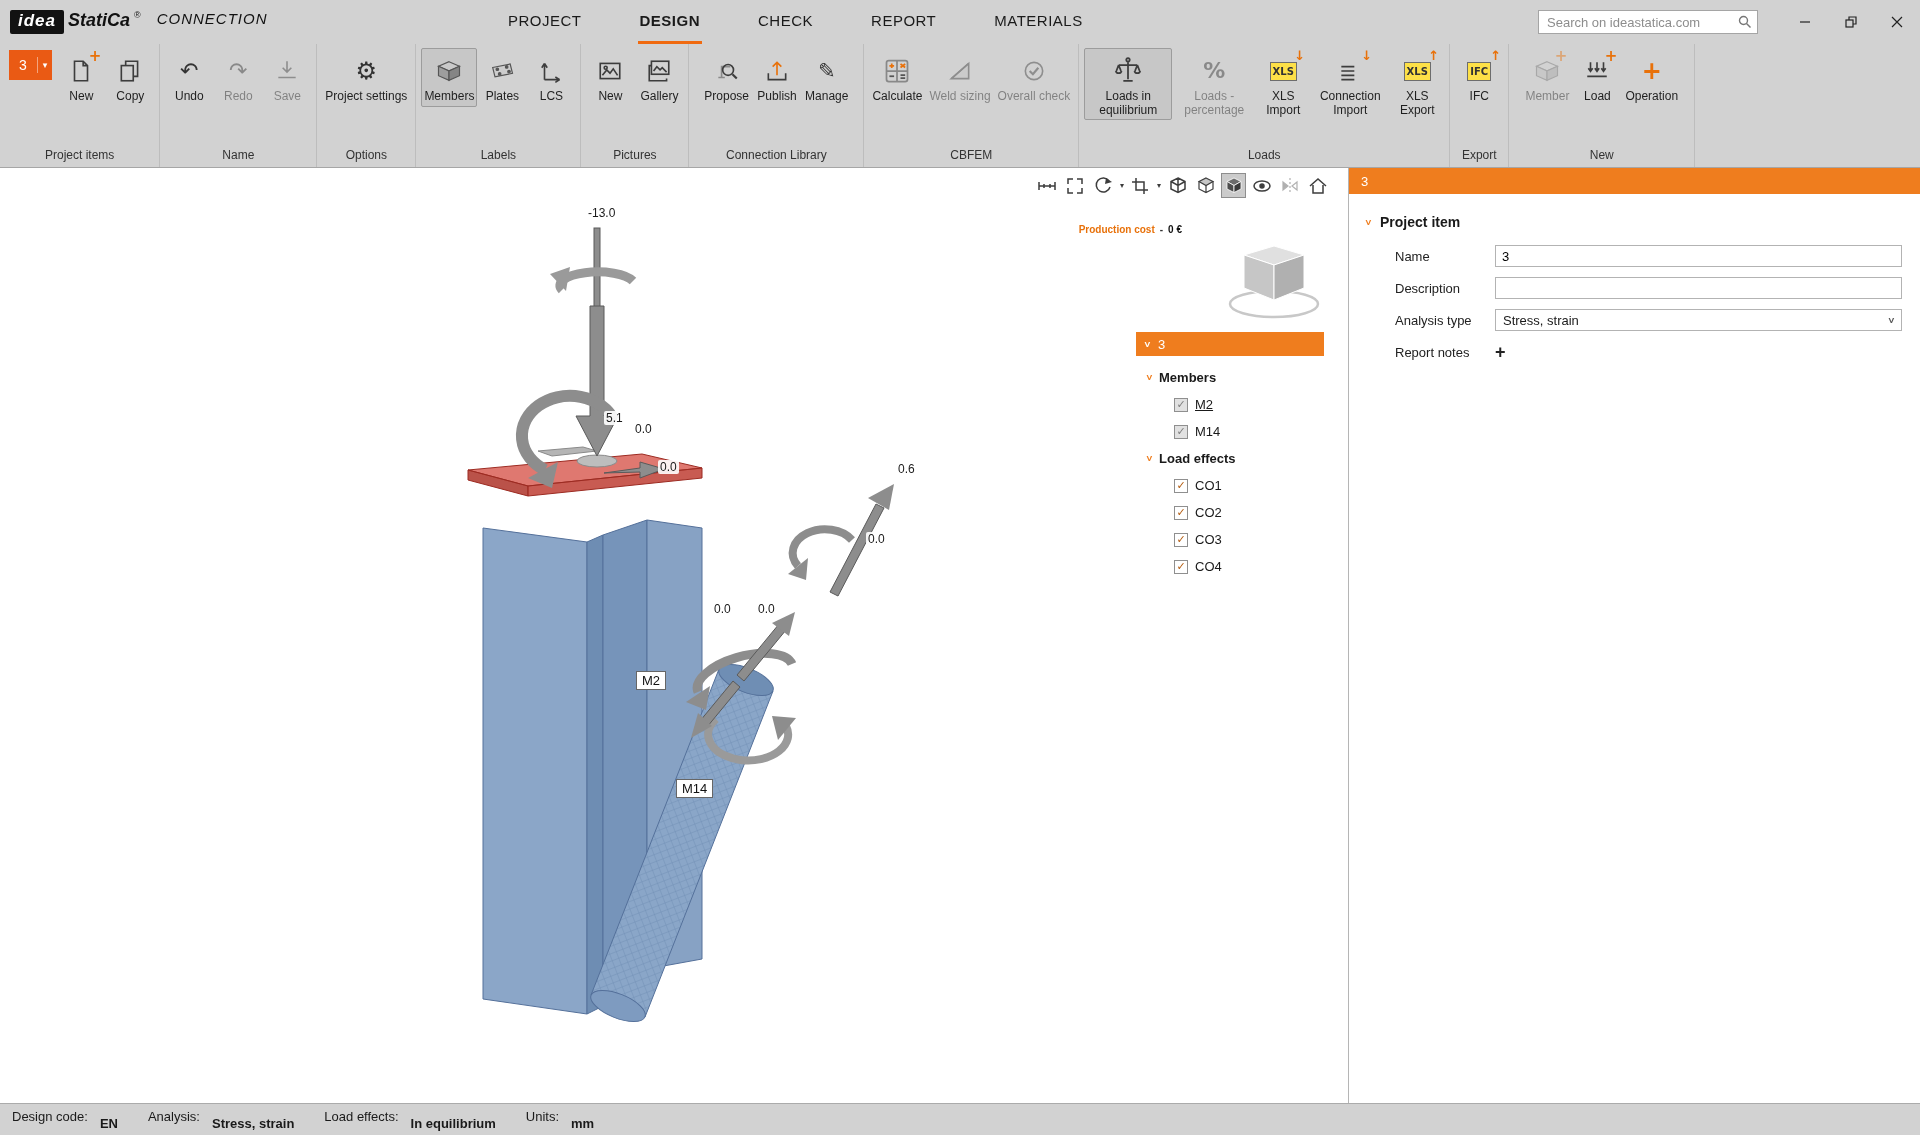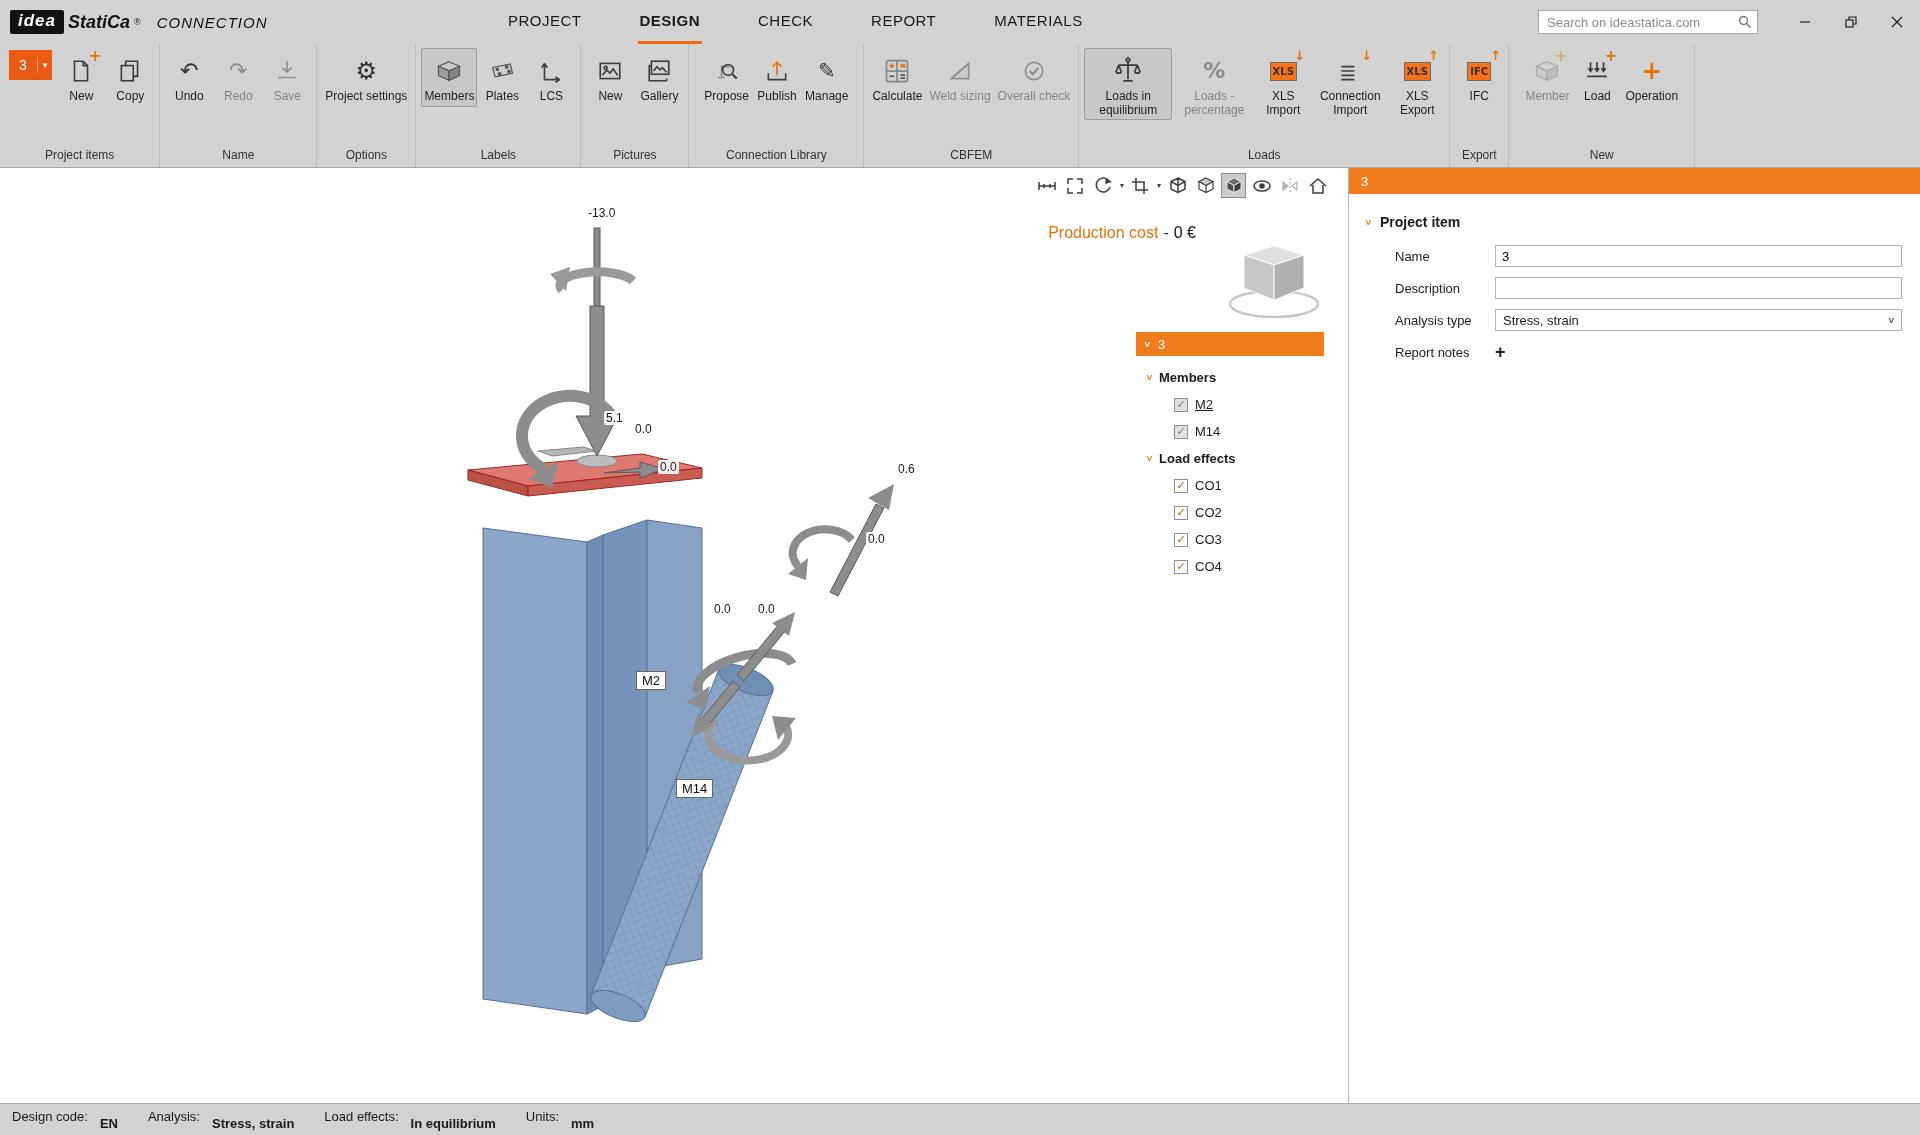--- a/index.html
+++ b/index.html
@@ -1,21 +1,21 @@
 <!DOCTYPE html>
 <html><head>
 <meta charset="utf-8">
 <style>
   * { box-sizing:border-box; }
   html,body { margin:0; padding:0; width:1920px; height:1135px; overflow:hidden;
               font-family:"Liberation Sans",sans-serif; background:#d2d2d2; color:#1a1a1a; }
 
   
   .titlebar { height:44px; display:flex; align-items:center; position:relative; background:#d2d2d2; }
-  .logo { display:flex; align-items:center; margin-left:10px; gap:4px; }
+  .logo { display:flex; align-items:flex-start; margin-left:10px; gap:4px; }
   .logo-box { background:#121212; color:#fff; font-style:italic; font-weight:bold; font-size:17px;
               padding:1px 8px 3px; border-radius:2px; letter-spacing:1px; }
   .logo-statica { font-style:italic; font-weight:bold; font-size:18px; color:#111; }
   .logo-reg { font-size:9px; }
   .app-name { font-size:15px; letter-spacing:1px; margin-left:12px; color:#111;font-style:italic; }
   .ttabs { position:absolute; left:506px; top:0; height:44px; display:flex; gap:54px; }
   .ttab { height:44px; display:flex; align-items:center; font-size:15px; letter-spacing:.5px;
           border-bottom:3px solid transparent; padding:0 2px; cursor:default; }
   .ttab.active { border-bottom-color:#f06a10; font-weight:bold; }
   .tright { position:absolute; right:0; top:0; height:44px; display:flex; align-items:center; }
@@ -35,39 +35,39 @@
   .rbtn { display:flex; flex-direction:column; align-items:center; padding:3px 2px 2px;
           border:1px solid transparent; border-radius:2px; }
   .rbtn.sel { background:#c7c7c7; border-color:#9c9c9c; }
   .rbtn.dis { opacity:.45; }
   .ricon { height:38px; width:42px; display:flex; align-items:center; justify-content:center;
            position:relative; font-family:"DejaVu Sans",sans-serif; }
   .rbl { font-size:12px; line-height:1.13; text-align:center; color:#1f1f1f; max-width:86px; }
   .plus { position:absolute; top:-3px; right:1px; color:#e8710a; font-weight:bold; font-size:15px; line-height:1; }
   .oarr { position:absolute; top:-3px; right:-1px; color:#e8710a; font-weight:bold; font-size:13px; line-height:1; }
   .glyph { font-size:22px; color:#333; line-height:1; }
-  .ictext { font-size:10px; font-weight:bold; color:#333; border:1px solid #6d6d6d; padding:3px 2px; background:#f97316; }
+  .ictext { font-size:10px; font-weight:bold; color:#333; border:1px solid #6d6d6d; padding:3px 2px; background:#fde047; }
   .psel { display:flex; align-items:center; align-self:flex-start; background:#ea5a14; color:#fff;
           height:30px; margin:2px 4px 0 4px; }
   .psel-val { padding:0 10px; font-size:14px; border-right:1px solid rgba(255,255,255,.45); }
   .psel-chev { padding:0 5px; font-size:9px; }
 
   
   .main { display:flex; height:935px; }
   .viewport { position:relative; flex:1; background:#fff; overflow:hidden; }
   .scene { position:absolute; left:0; top:0; }
 
   .vtoolbar { position:absolute; top:5px; right:18px; display:flex; align-items:center; gap:3px; }
   .vicon { width:25px; height:25px; display:flex; align-items:center; justify-content:center;
            border:1px solid transparent; }
   .vicon.sel { background:#cbcbcb; border-color:#8e8e8e; }
   .vicon.dis { opacity:.4; }
   .vchev { font-size:8px; color:#3d3d3d; margin:0 1px; font-family:"DejaVu Sans",sans-serif; }
 
-  .prodcost { position:absolute; top:56px; right:152px; font-size:16px; font-weight:normal; }
+  .prodcost { position:absolute; top:56px; right:166px; font-size:10px; font-weight:bold; }
   .prodcost .lbl { color:#e8710a; }
   .prodcost .sep { color:#333; margin:0 5px; }
   .prodcost .val { color:#111; }
   .navcube { position:absolute; top:70px; right:26px; }
 
   .slabel { position:absolute; font-size:12px; color:#1a1a1a; background:rgba(255,255,255,.9);
             padding:0 2px; border-radius:2px; }
   .mlabel { position:absolute; font-size:13px; color:#111; background:#fff; border:1px solid #666;
             padding:0 5px; line-height:17px; }
 

